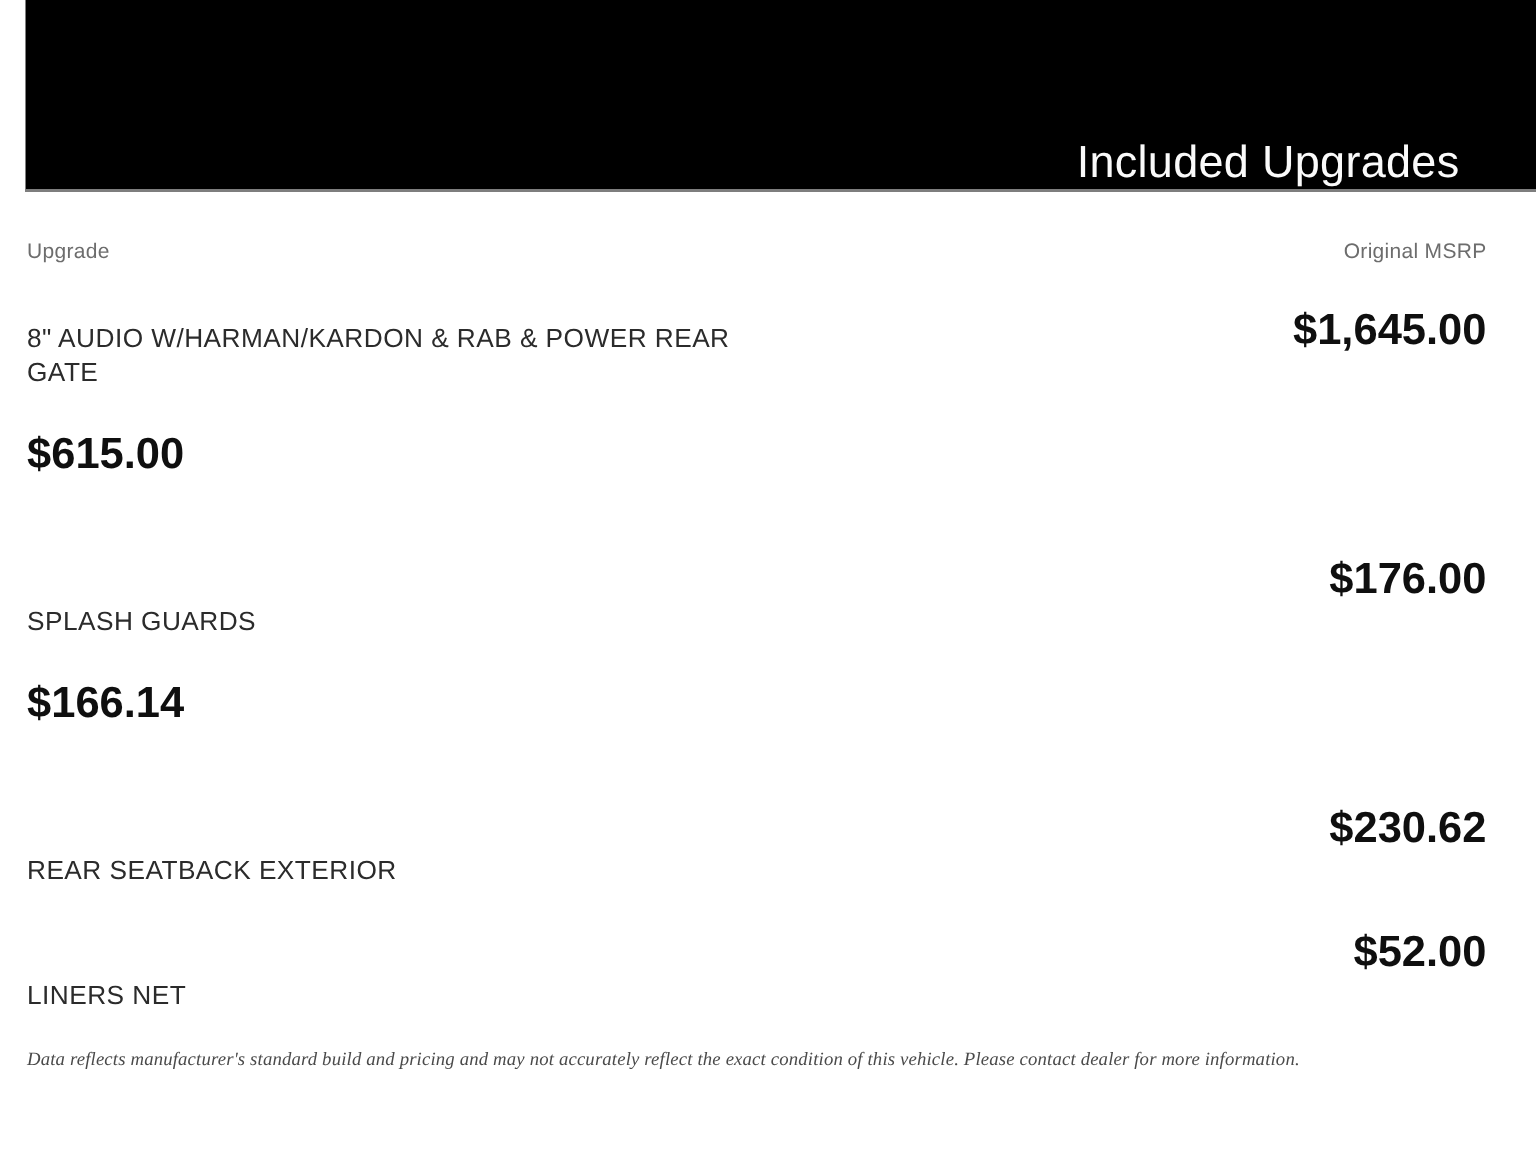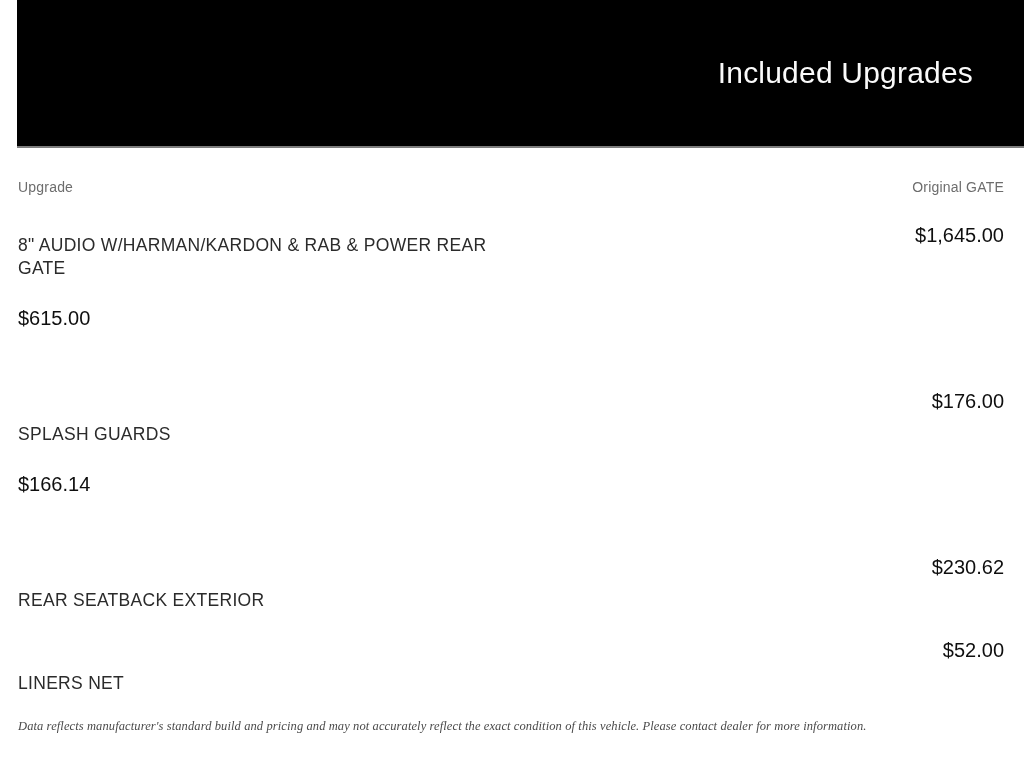--- a/index.html
+++ b/index.html
@@ -4,37 +4,37 @@
 <style>
   * { margin: 0; padding: 0; box-sizing: border-box; }
   html, body {
     width: 1024px;
     height: 768px;
     background: #ffffff;
     font-family: "Liberation Sans", "DejaVu Sans", sans-serif;
     overflow: hidden;
   }
   .header-band {
-    height: 148px;
+    height: 128px;
     background: #000000;
     border-bottom: 2px solid #7e7e7e;
     display: flex;
-    align-items: center;
+    align-items: flex-end;
     justify-content: flex-end;
     padding-right: 51px;
     margin-left: 17px;
   }
   .header-title {
     color: #fafafa;
     font-size: 30px;
     font-weight: 400;
     letter-spacing: 0.2px;
   }
   .content {
-    padding: 0 20px 0 18px;
+    padding: 0 33px 0 18px;
   }
   .thead {
     display: flex;
     justify-content: space-between;
     align-items: baseline;
     padding-top: 31px;
   }
   .col-header {
     font-size: 14px;
     color: #6d6d6d;
@@ -53,22 +53,22 @@
     padding-bottom: 12px;
     max-width: 520px;
     font-size: 17.5px;
     line-height: 23px;
     letter-spacing: 0.3px;
     color: #2b2b2b;
   }
   .cell-price {
     align-self: flex-start;
     padding-top: 15px;
-    font-size: 20px;
-    font-weight: 400;
+    font-size: 29px;
+    font-weight: 700;
     color: #0f0f0f;
     white-space: nowrap;
   }
   .disclaimer {
     margin-top: 12px;
     font-size: 12.5px;
     font-style: italic;
     color: #4a4a4a;
     letter-spacing: 0.1px;
     font-family: Liberation Serif, serif;
@@ -77,21 +77,21 @@
 </head>
 <body>
 
 <div class="header-band">
   <div class="header-title">Included Upgrades</div>
 </div>
 
 <div class="content">
   <div class="thead">
     <div class="col-header">Upgrade</div>
-    <div class="col-header">Original GATE</div>
+    <div class="col-header">Original MSRP</div>
   </div>
 
   <div class="rows" id="rows-container">
   <div class="row">
     <div class="cell-label">8" AUDIO W/HARMAN/KARDON &amp; RAB &amp; POWER REAR GATE</div>
     <div class="cell-price">$1,645.00</div>
   </div>
 
   <div class="row">
     <div class="cell-price">$615.00</div>

